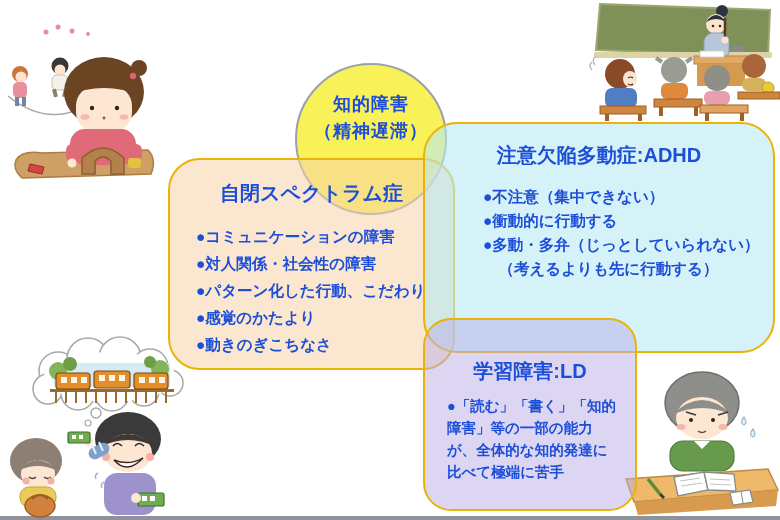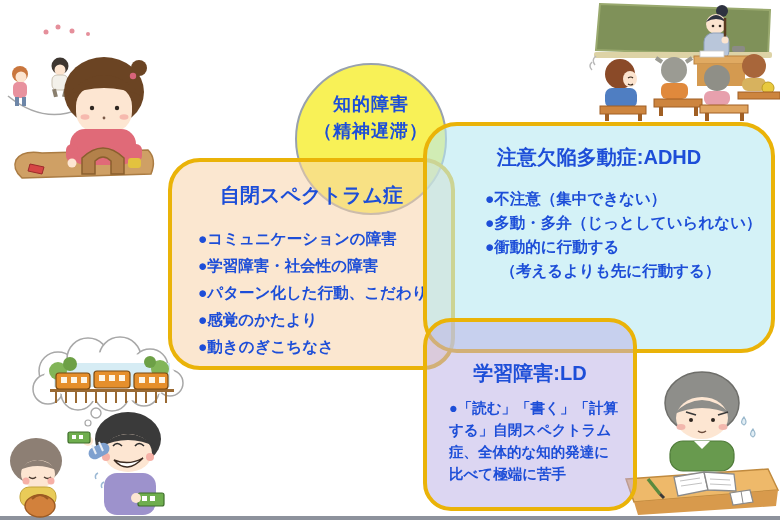--- a/index.html
+++ b/index.html
@@ -11,21 +11,21 @@
   .illus svg{display:block;}
 
   
   .vcircle{
     position:absolute;left:295px;top:63px;width:152px;height:152px;border-radius:50%;
     background:#f8f157;border:2px solid #98a1ae;box-sizing:border-box;z-index:2;
     display:flex;flex-direction:column;align-items:center;padding-top:26px;
   }
   .vcircle .c-line{font-size:18px;font-weight:bold;line-height:27px;letter-spacing:1px;white-space:nowrap;}
 
-  .box{position:absolute;box-sizing:border-box;border:4px solid #eab308;}
+  .box{position:absolute;box-sizing:border-box;border:2px solid #eab308;}
   .box-title{text-align:center;font-size:20px;font-weight:bold;white-space:nowrap;}
   .bullets div{font-weight:bold;white-space:nowrap;}
 
   .box.asd{left:168px;top:158px;width:287px;height:212px;border-radius:32px;background:rgba(248,211,169,0.55);z-index:3;}
   .asd .box-title{margin-top:20px;}
   .asd .bullets{margin:16px 0 0 26px;}
   .asd .bullets div{font-size:15.5px;line-height:27px;}
 
   .box.adhd{left:423px;top:122px;width:352px;height:231px;border-radius:34px;background:rgba(183,233,241,0.60);z-index:4;}
   .adhd .box-title{margin-top:18px;}
@@ -280,35 +280,35 @@
 
   <div class="vcircle">
     <div class="c-line">知的障害</div>
     <div class="c-line">（精神遅滞）</div>
   </div>
 
   <div class="box asd">
     <div class="box-title">自閉スペクトラム症</div>
     <div class="bullets">
       <div>●コミュニケーションの障害</div>
-      <div>●学習障害・社会性の障害</div>
+      <div>●対人関係・社会性の障害</div>
       <div>●パターン化した行動、こだわり</div>
       <div>●感覚のかたより</div>
       <div>●動きのぎこちなさ</div>
     </div>
   </div>
 
   <div class="box adhd">
     <div class="box-title">注意欠陥多動症:ADHD</div>
     <div class="bullets">
       <div>●不注意（集中できない）</div>
+      <div>●衝動的に行動する</div>
       <div>●多動・多弁（じっとしていられない）</div>
-      <div>●衝動的に行動する</div>
       <div>　（考えるよりも先に行動する）</div>
     </div>
   </div>
 
   <div class="box ld">
     <div class="box-title">学習障害:LD</div>
-    <div class="ld-text">●「読む」「書く」「計算する」自閉スペクトラム症、全体的な知的発達に比べて極端に苦手</div>
+    <div class="ld-text">●「読む」「書く」「知的障害」等の一部の能力が、全体的な知的発達に比べて極端に苦手</div>
   </div>
 
 </div>
 
 </body></html>

